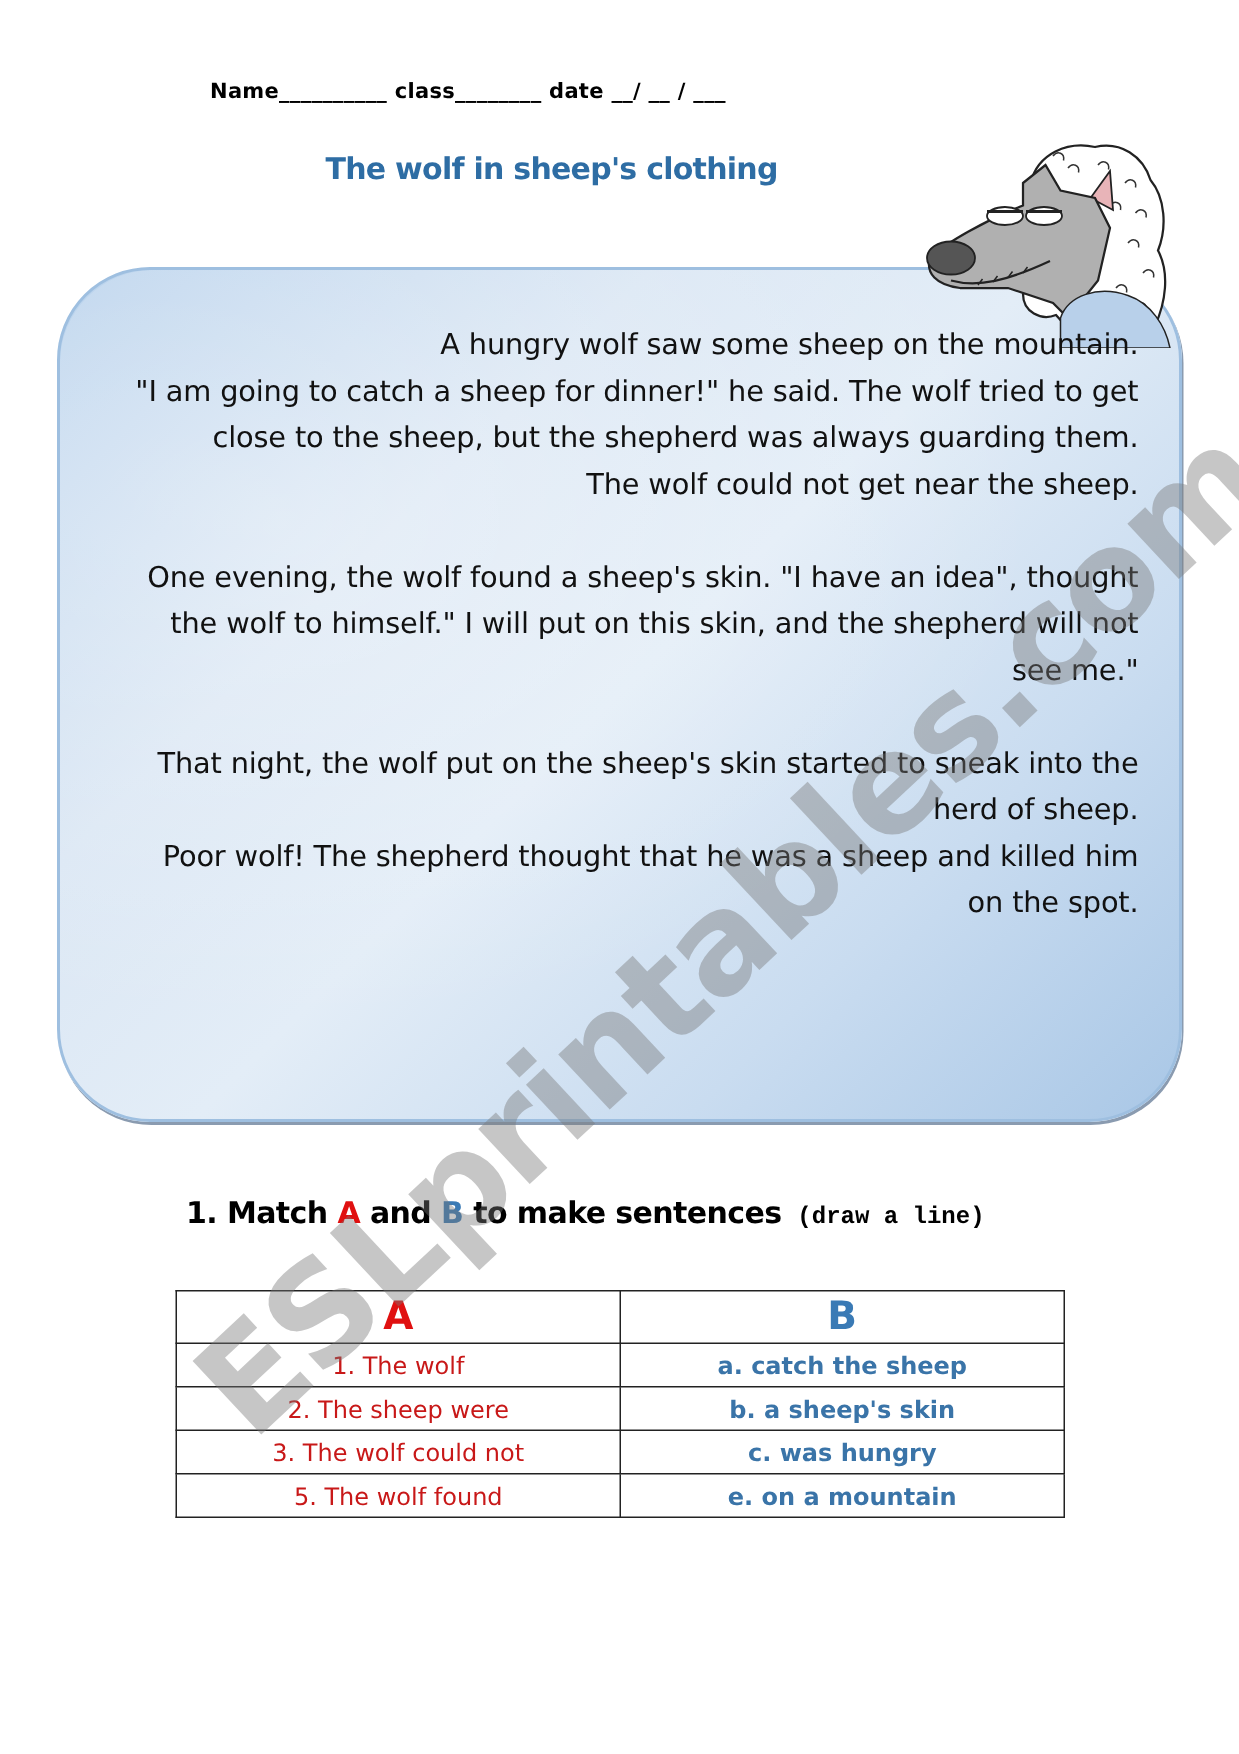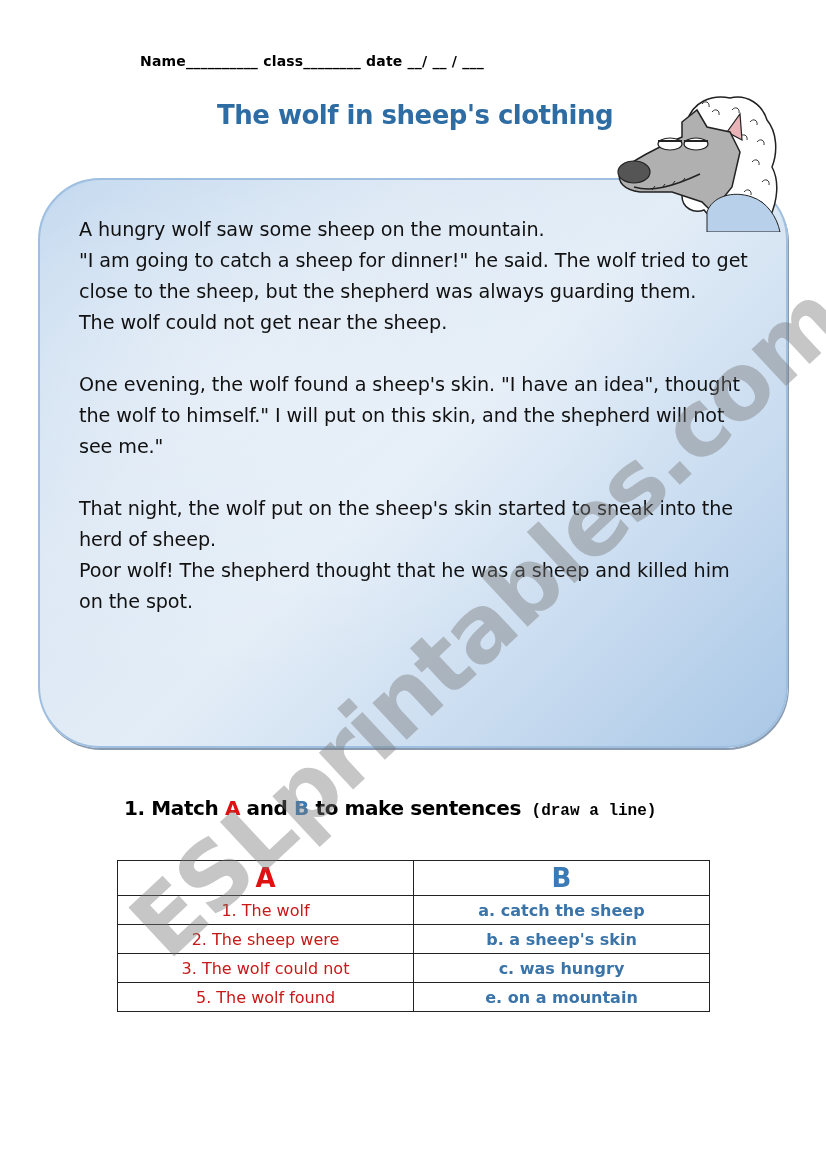--- a/index.html
+++ b/index.html
@@ -9,41 +9,41 @@
     font-family:"DejaVu Sans", sans-serif;
     color:#000;
   }
   .header-line {
     position:absolute; left:140px; top:53px;
     font-family:"DejaVu Sans", sans-serif; font-weight:bold; font-size:14px;
     white-space:pre; letter-spacing:0.2px;
   }
   .title {
     position:absolute; left:217px; top:100px;
-    font-family:"DejaVu Sans", sans-serif; font-weight:bold; font-size:26px;
+    font-family:"DejaVu Sans", sans-serif; font-weight:bold; font-size:20px;
     color:#2e6da4; letter-spacing:-0.5px;text-align:right;
   }
   .story-box {
     position:absolute; left:38px; top:178px; width:750px; height:570px;
     border-radius:62px;
     background: linear-gradient(135deg, #b9d2ec 0%, #dbe7f4 30%, #e3edf7 50%, #c9dcf0 75%, #a9c7e6 100%);
     border:2px solid #9ebfe0;
     box-shadow: 1px 2px 0 #8a9bb0;
     box-sizing:border-box;
   }
   .story-box::after {
     content:""; position:absolute; inset:0; border-radius:62px;
     background: radial-gradient(ellipse at 20% 30%, rgba(255,255,255,0.35), rgba(255,255,255,0) 60%);
   }
   .story {
     position:absolute; left:79px; top:214px; width:680px;
     font-family:"DejaVu Sans", sans-serif; font-size:19.2px; line-height:31px;
     color:#111; letter-spacing:-0.1px;
   }
-  .story p { margin:0; }
+  .story p { margin:0;text-align:right; }
   .story .gap { height:31px; }
   .wolf {
     position:absolute; left:612px; top:92px; width:170px; height:140px;
   }
   .exercise {
     position:absolute; left:124px; top:796px;
     font-family:"DejaVu Sans", sans-serif; font-weight:bold; font-size:20px;
     letter-spacing:-0.4px; white-space:nowrap;
   }
   .exercise .hint { font-size:16px; letter-spacing:0; margin-left:4px;font-family:Liberation Mono, monospace; }

